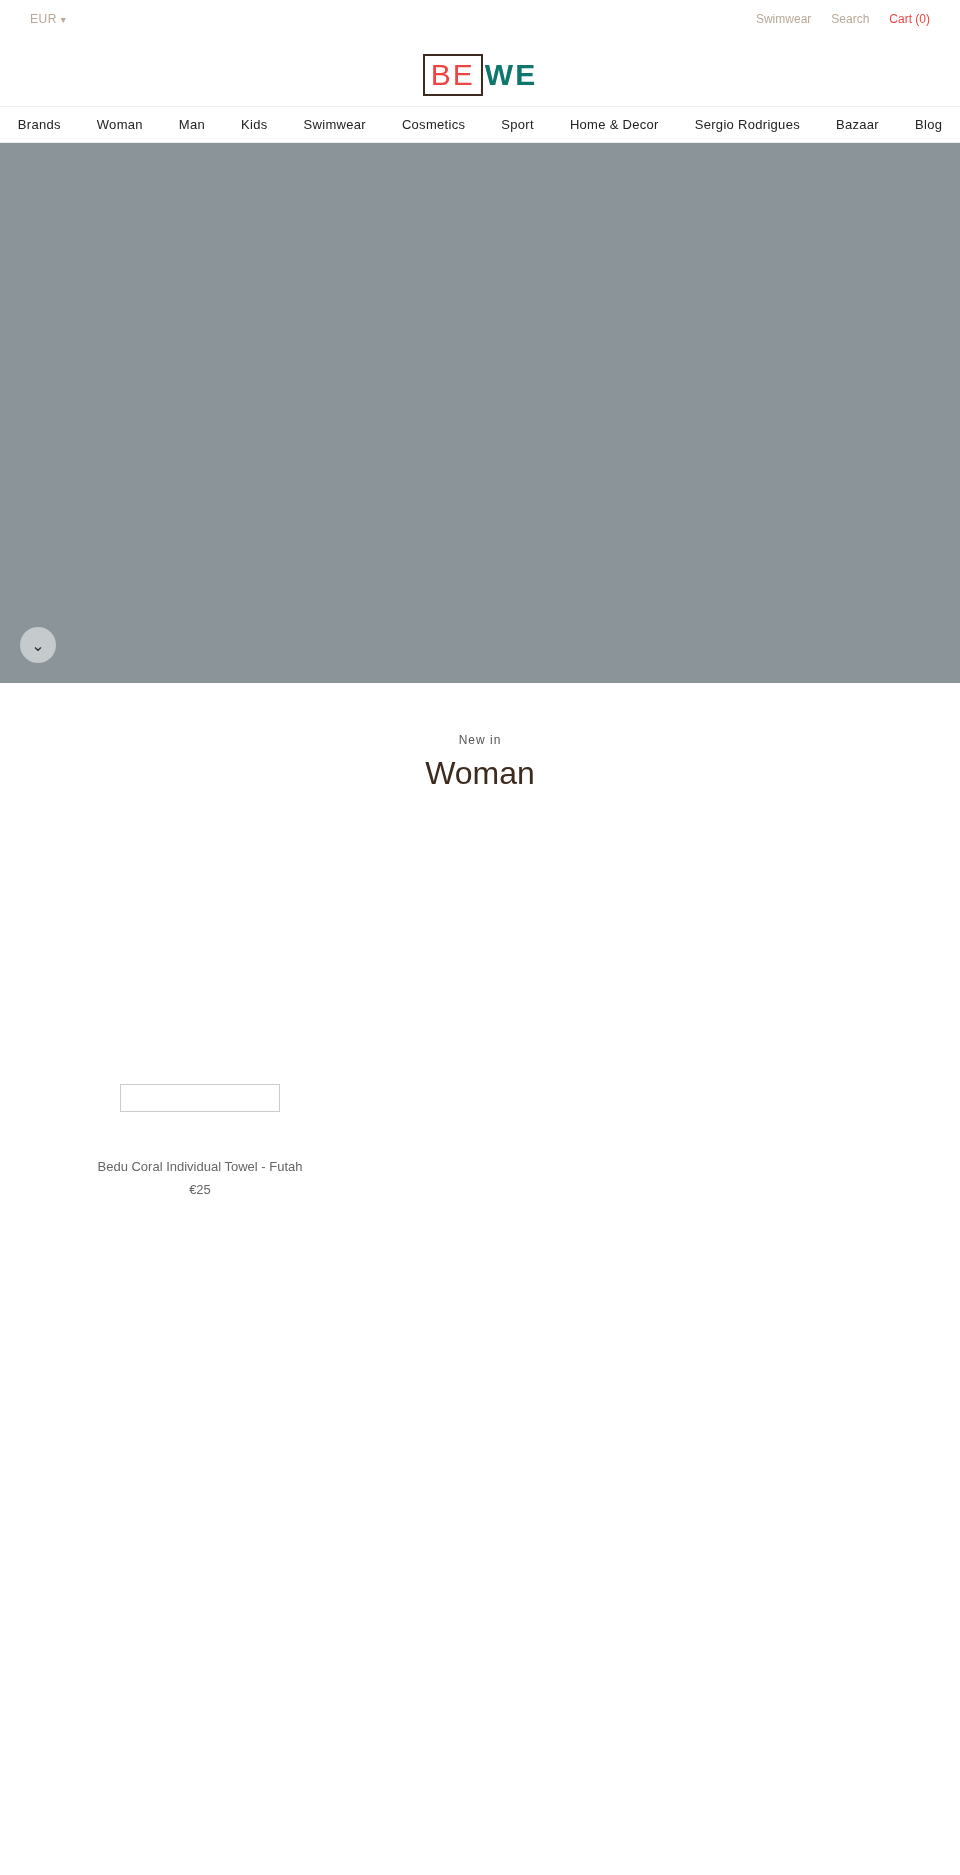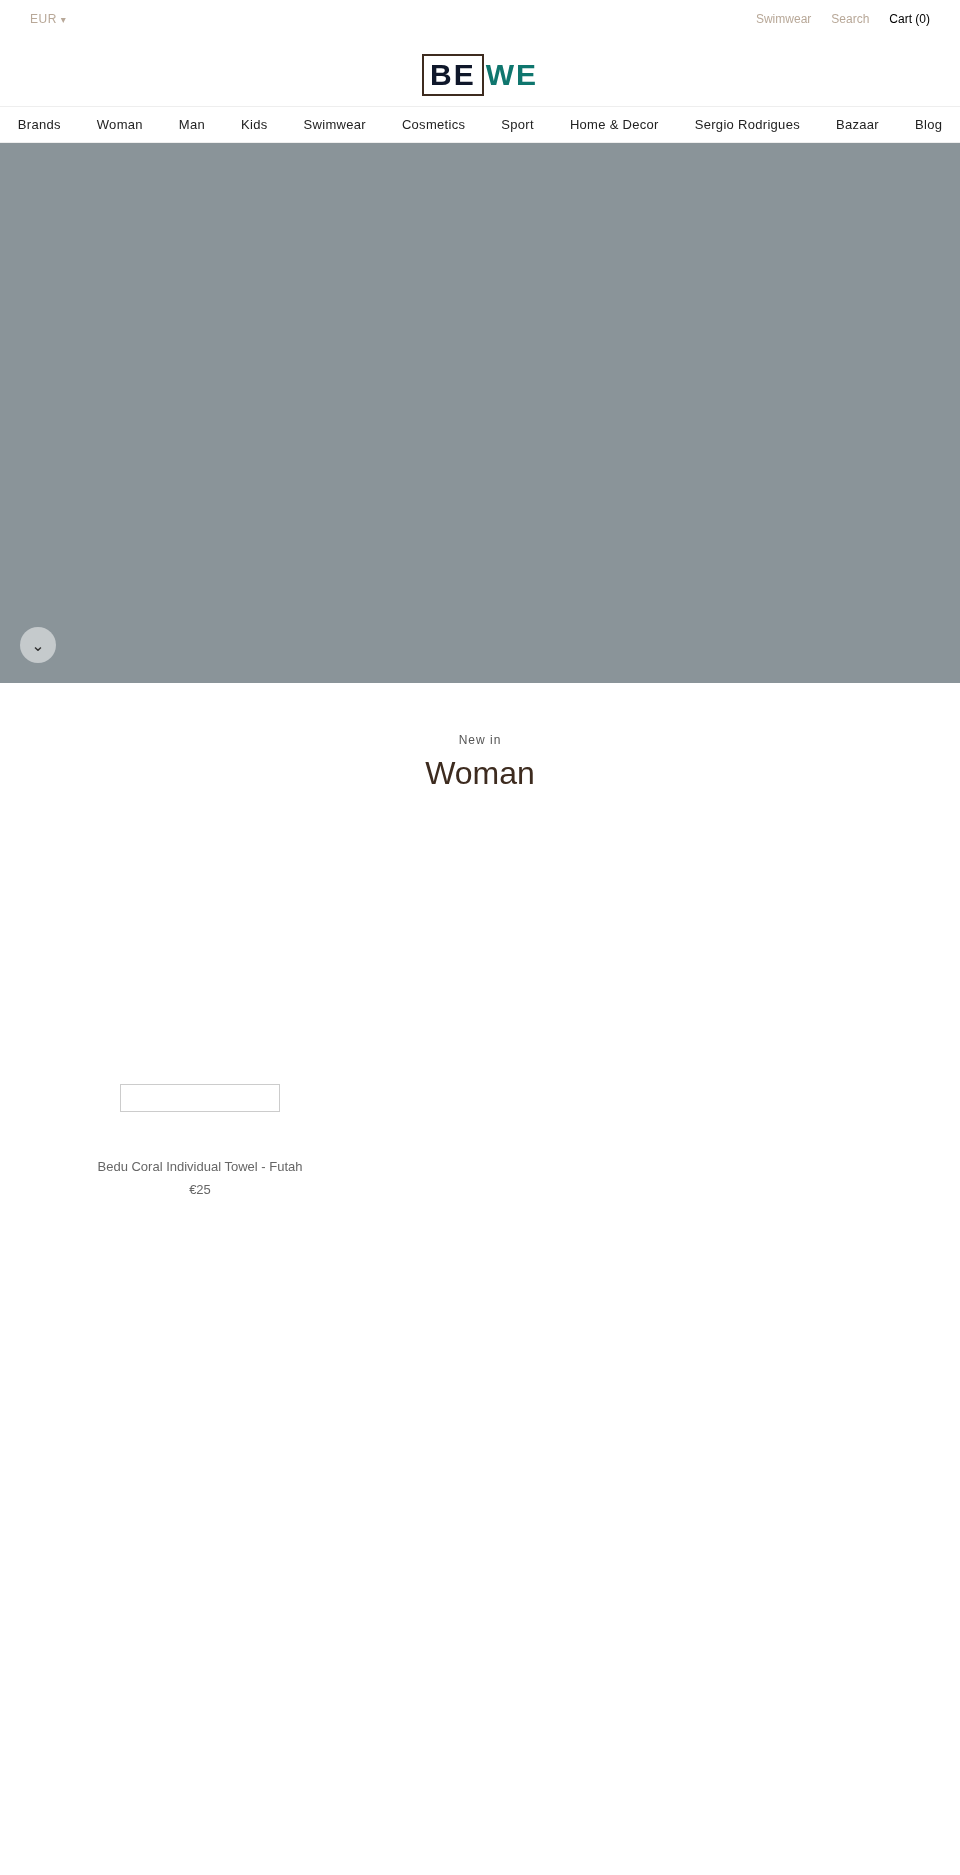--- a/index.html
+++ b/index.html
@@ -40,42 +40,42 @@
       display: flex;
       align-items: center;
       gap: 20px;
     }
     .top-bar-nav a {
       text-decoration: none;
       font-size: 12px;
       color: #b8a898;
     }
     .top-bar-nav .cart-link {
-      color: #000000;
+      color: #ef4444;
       font-size: 12px;
     }
     
     .logo-bar {
       display: flex;
       justify-content: center;
       padding: 16px 0 10px;
     }
     .logo {
       font-size: 32px;
       font-weight: bold;
       letter-spacing: 2px;
       color: #3d2b1f;
       display: flex;
       align-items: center;
       gap: 2px;
     }
     .logo-be {
       font-size: 30px;
-      font-weight: 700;
-      color: #0f172a;
+      font-weight: 400;
+      color: #ef4444;
       border: 2px solid #3d2b1f;
       padding: 2px 6px;
       text-align: center;
     }
     .logo-we {
       font-size: 30px;
       font-weight: bold;
       color: #0f766e;
     }
     

